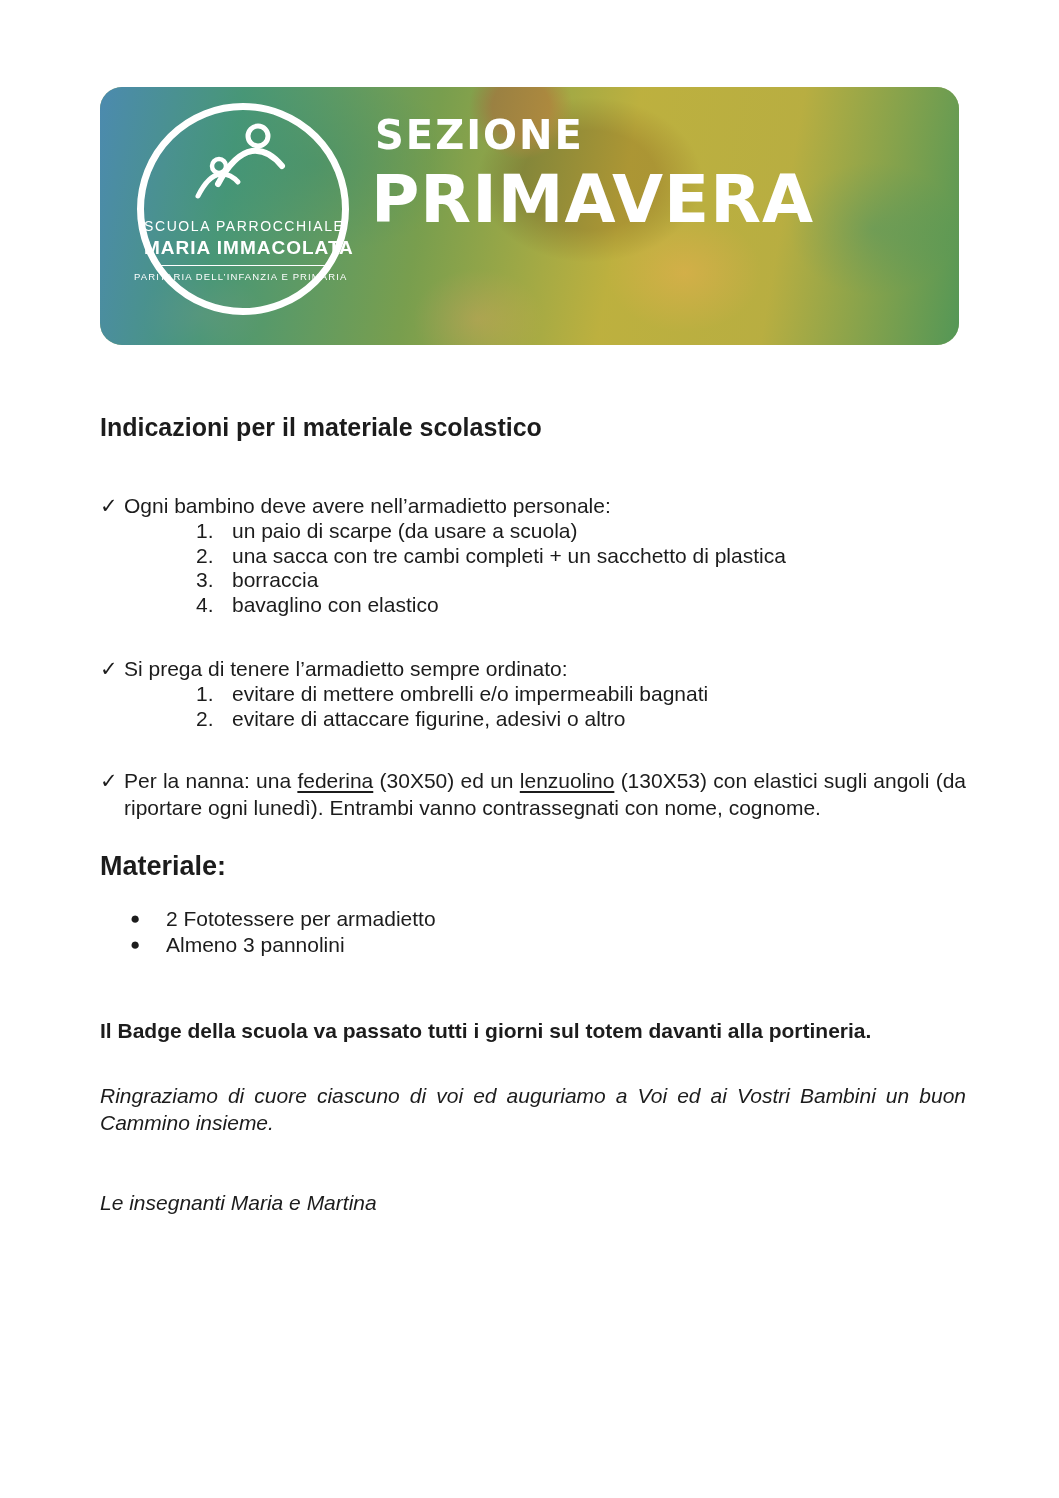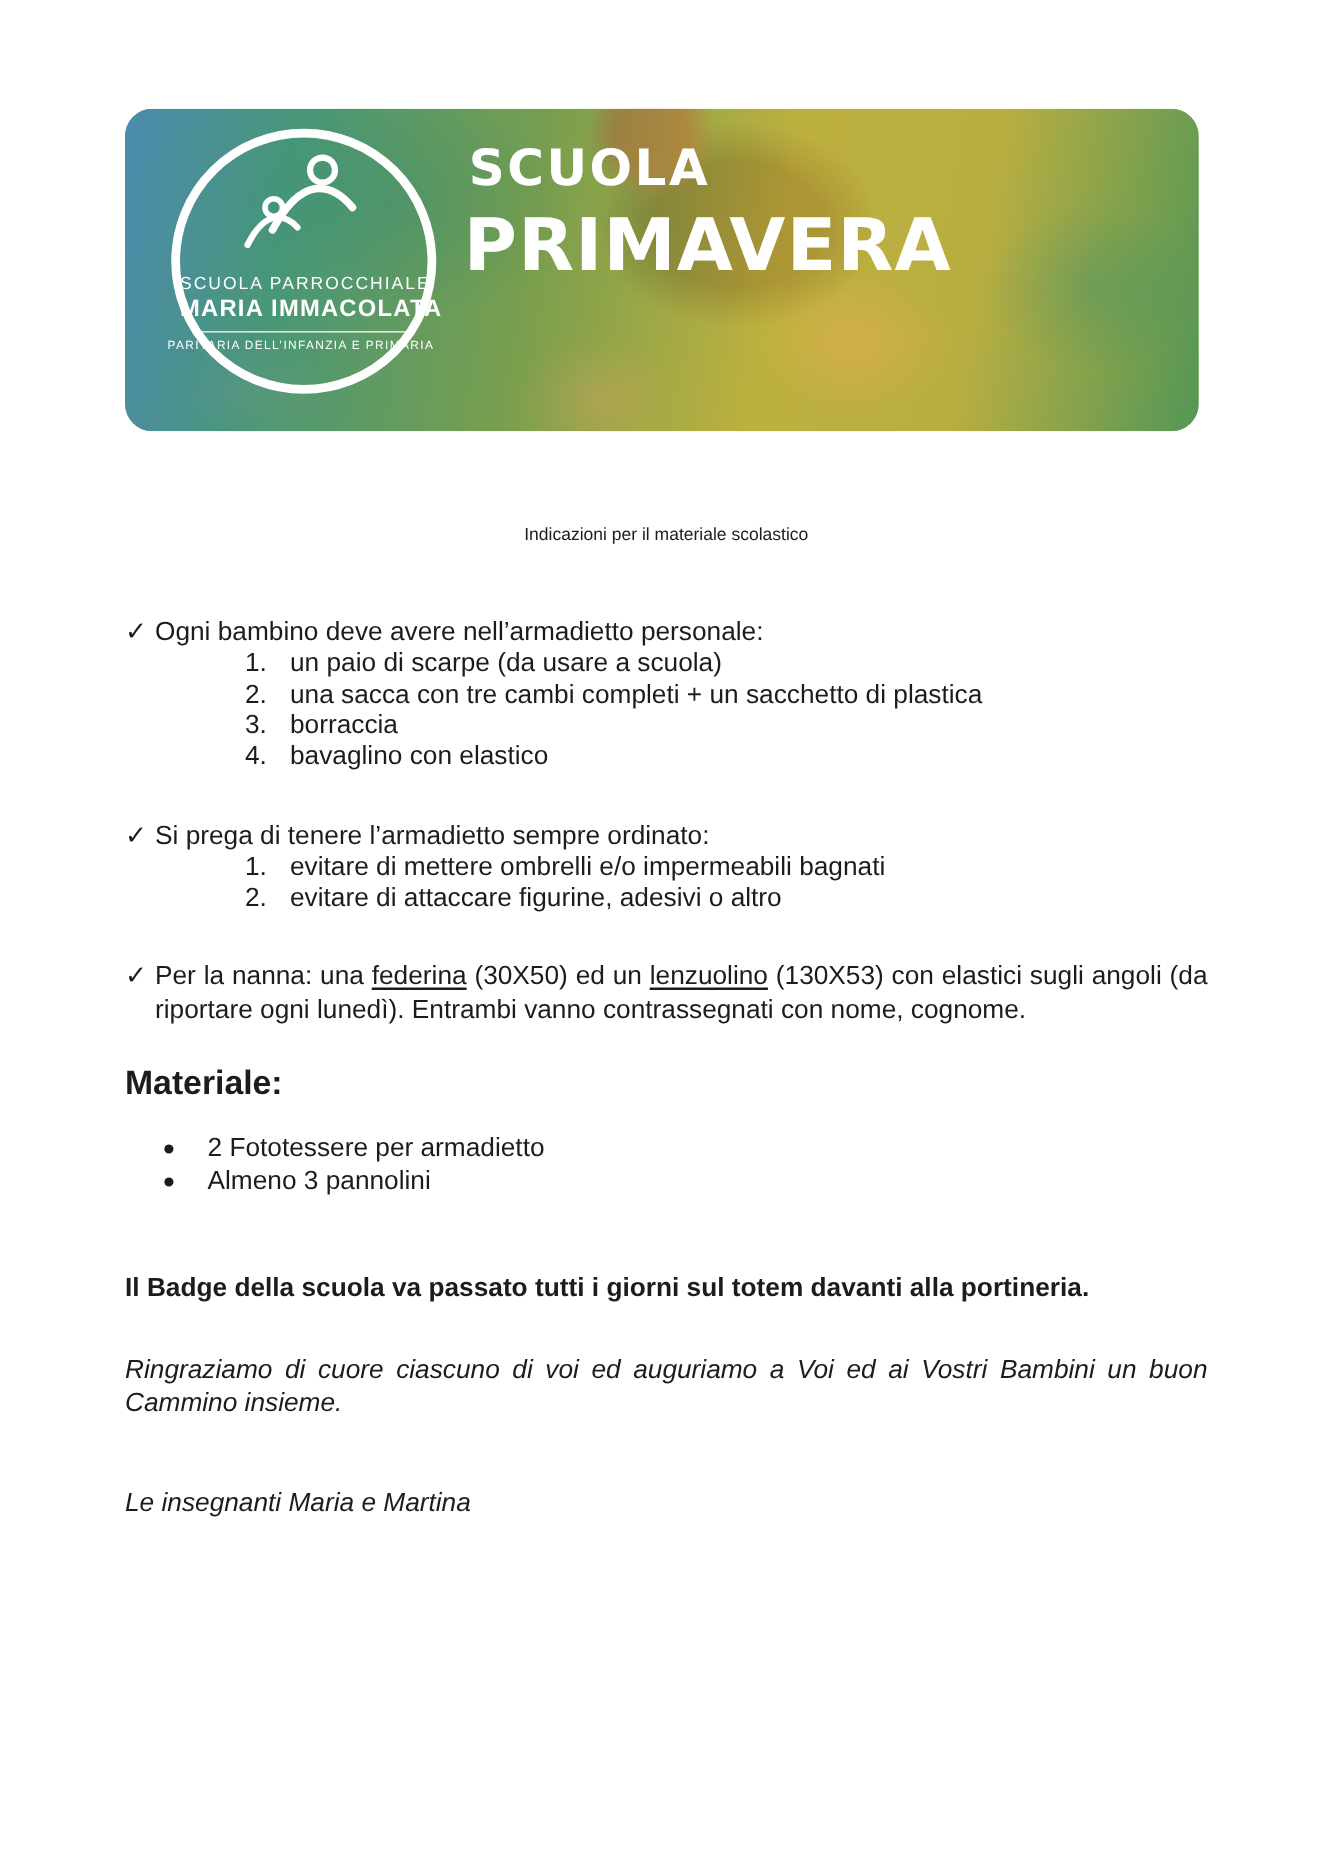--- a/index.html
+++ b/index.html
@@ -69,30 +69,30 @@
     white-space:nowrap;
   }
   .banner-title1 {
     position:absolute; left:275px; top:28px;
     color:#ffffff; font-family:"DejaVu Sans", sans-serif;
     font-weight:bold; font-size:40px; line-height:1; letter-spacing:2px;
   }
   .banner-title2 {
     position:absolute; left:271px; top:80px;
     color:#ffffff; font-family:"DejaVu Sans", sans-serif;
-    font-weight:bold; font-size:58px; line-height:1; letter-spacing:1px;
+    font-weight:bold; font-size:66px; line-height:1; letter-spacing:1px;
     white-space:nowrap;
   }
 
   
   .content {
     position:absolute; left:100px; top:414px; width:866px;
     font-size:21px; line-height:26px;
   }
-  .doc-heading { font-weight:normal; font-size:14px; margin:0;text-align:center; }
+  .doc-heading { font-weight:bold; font-size:25px; margin:0; }
   .check-block { display:flex; margin-top:52px; }
   .check-block.second { margin-top:38px; }
   .check-block.third  { margin-top:36px; }
   .check-glyph { flex:0 0 24px; line-height:27px; }
   .check-text  { flex:1; line-height:27px; }
   .check-text.justify { text-align: justify; }
   ol.numlist { margin:0; padding:0 0 0 96px; list-style:none; }
   ol.numlist li { display:flex; line-height:24.5px; }
   ol.numlist .num { flex:0 0 36px; }
   .materials-heading { font-weight:bold; font-size:27px; margin-top:32px; }
@@ -118,21 +118,21 @@
         <path d="M36 66 Q52 36 70 33 Q86 31 100 48" stroke="#ffffff" stroke-width="6" stroke-linecap="round"></path>
         <circle cx="37" cy="48" r="7" stroke="#ffffff" stroke-width="4.5"></circle>
         <path d="M16 78 Q26 58 38 56 Q48 55 56 64" stroke="#ffffff" stroke-width="5" stroke-linecap="round"></path>
       </svg>
       <div class="logo-line1">SCUOLA PARROCCHIALE</div>
       <div class="logo-line2">MARIA IMMACOLATA</div>
       <div class="logo-rule"></div>
       <div class="logo-line3">PARITARIA DELL’INFANZIA E PRIMARIA</div>
     </div>
 
-    <div class="banner-title1">SCUOLA</div>
+    <div class="banner-title1">SEZIONE</div>
     <div class="banner-title2">PRIMAVERA</div>
   </div>
 
   <div class="content">
 
     <p class="doc-heading">Indicazioni per il materiale scolastico</p>
 
     <div class="check-block">
       <span class="check-glyph">✓</span>
       <span class="check-text">Ogni bambino deve avere nell’armadietto personale:</span>

